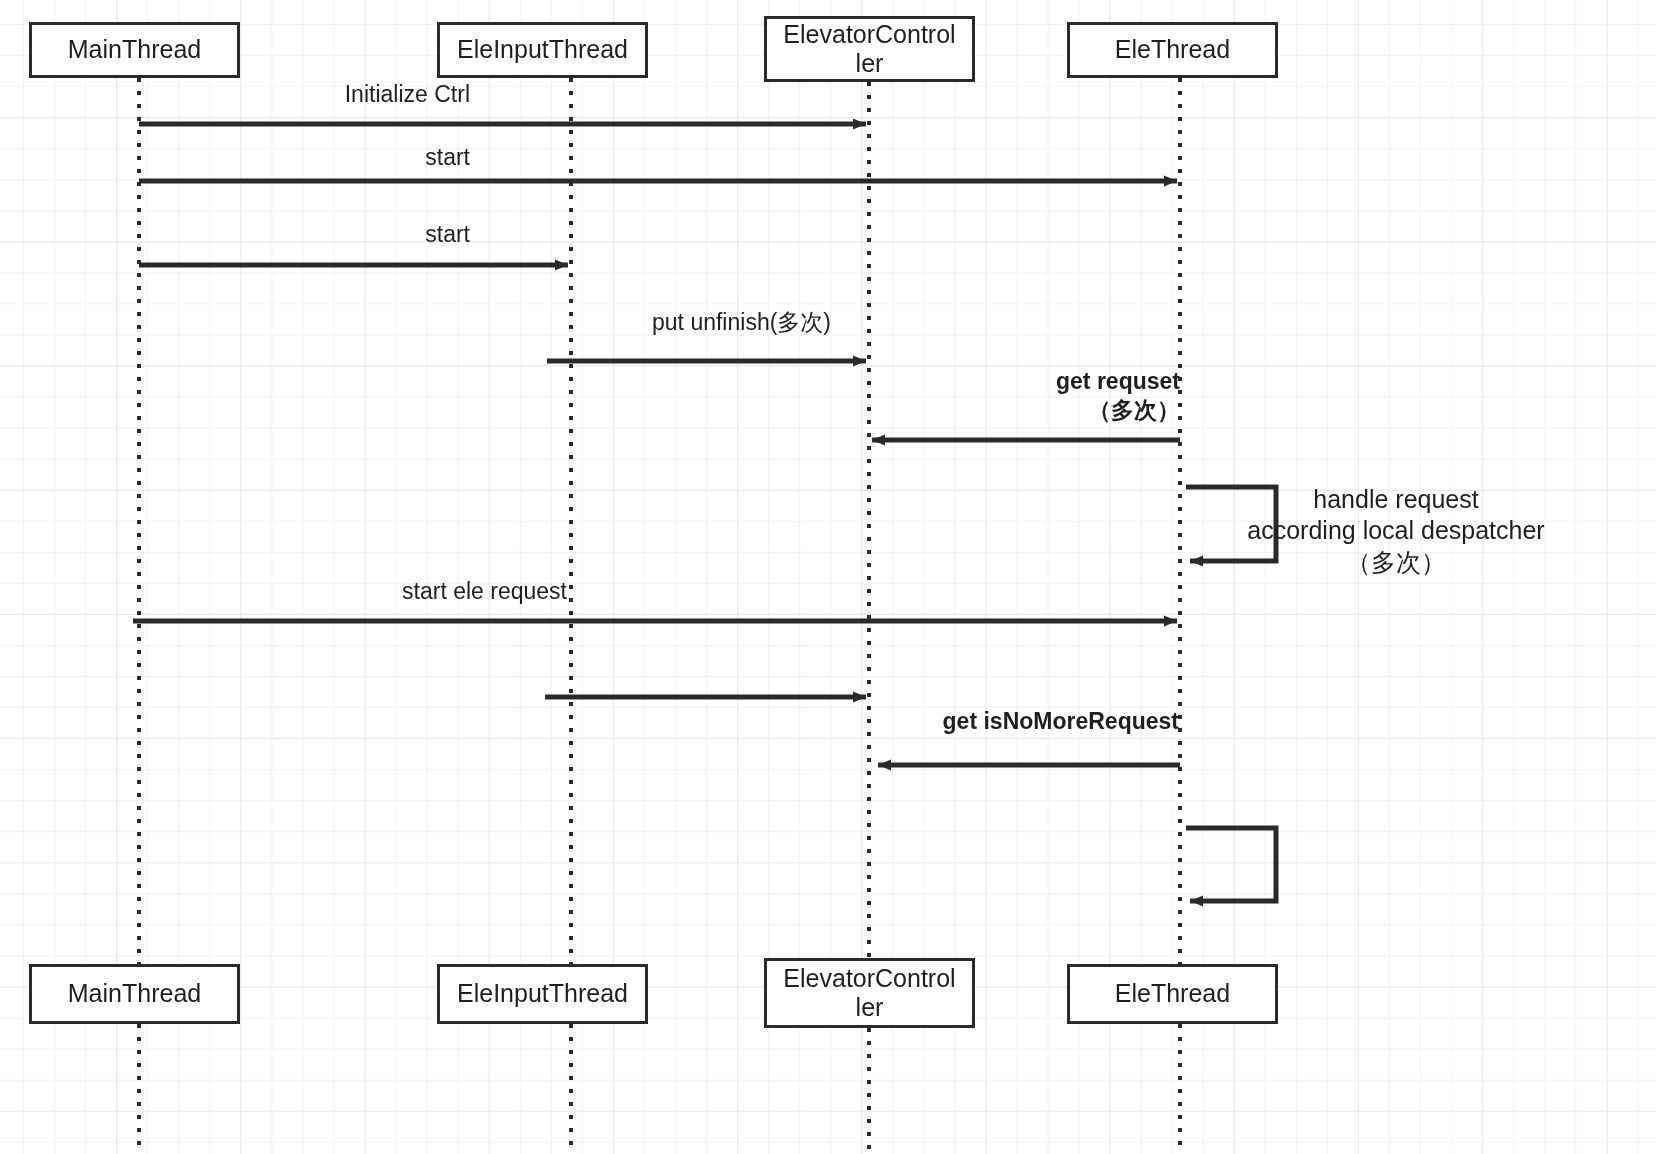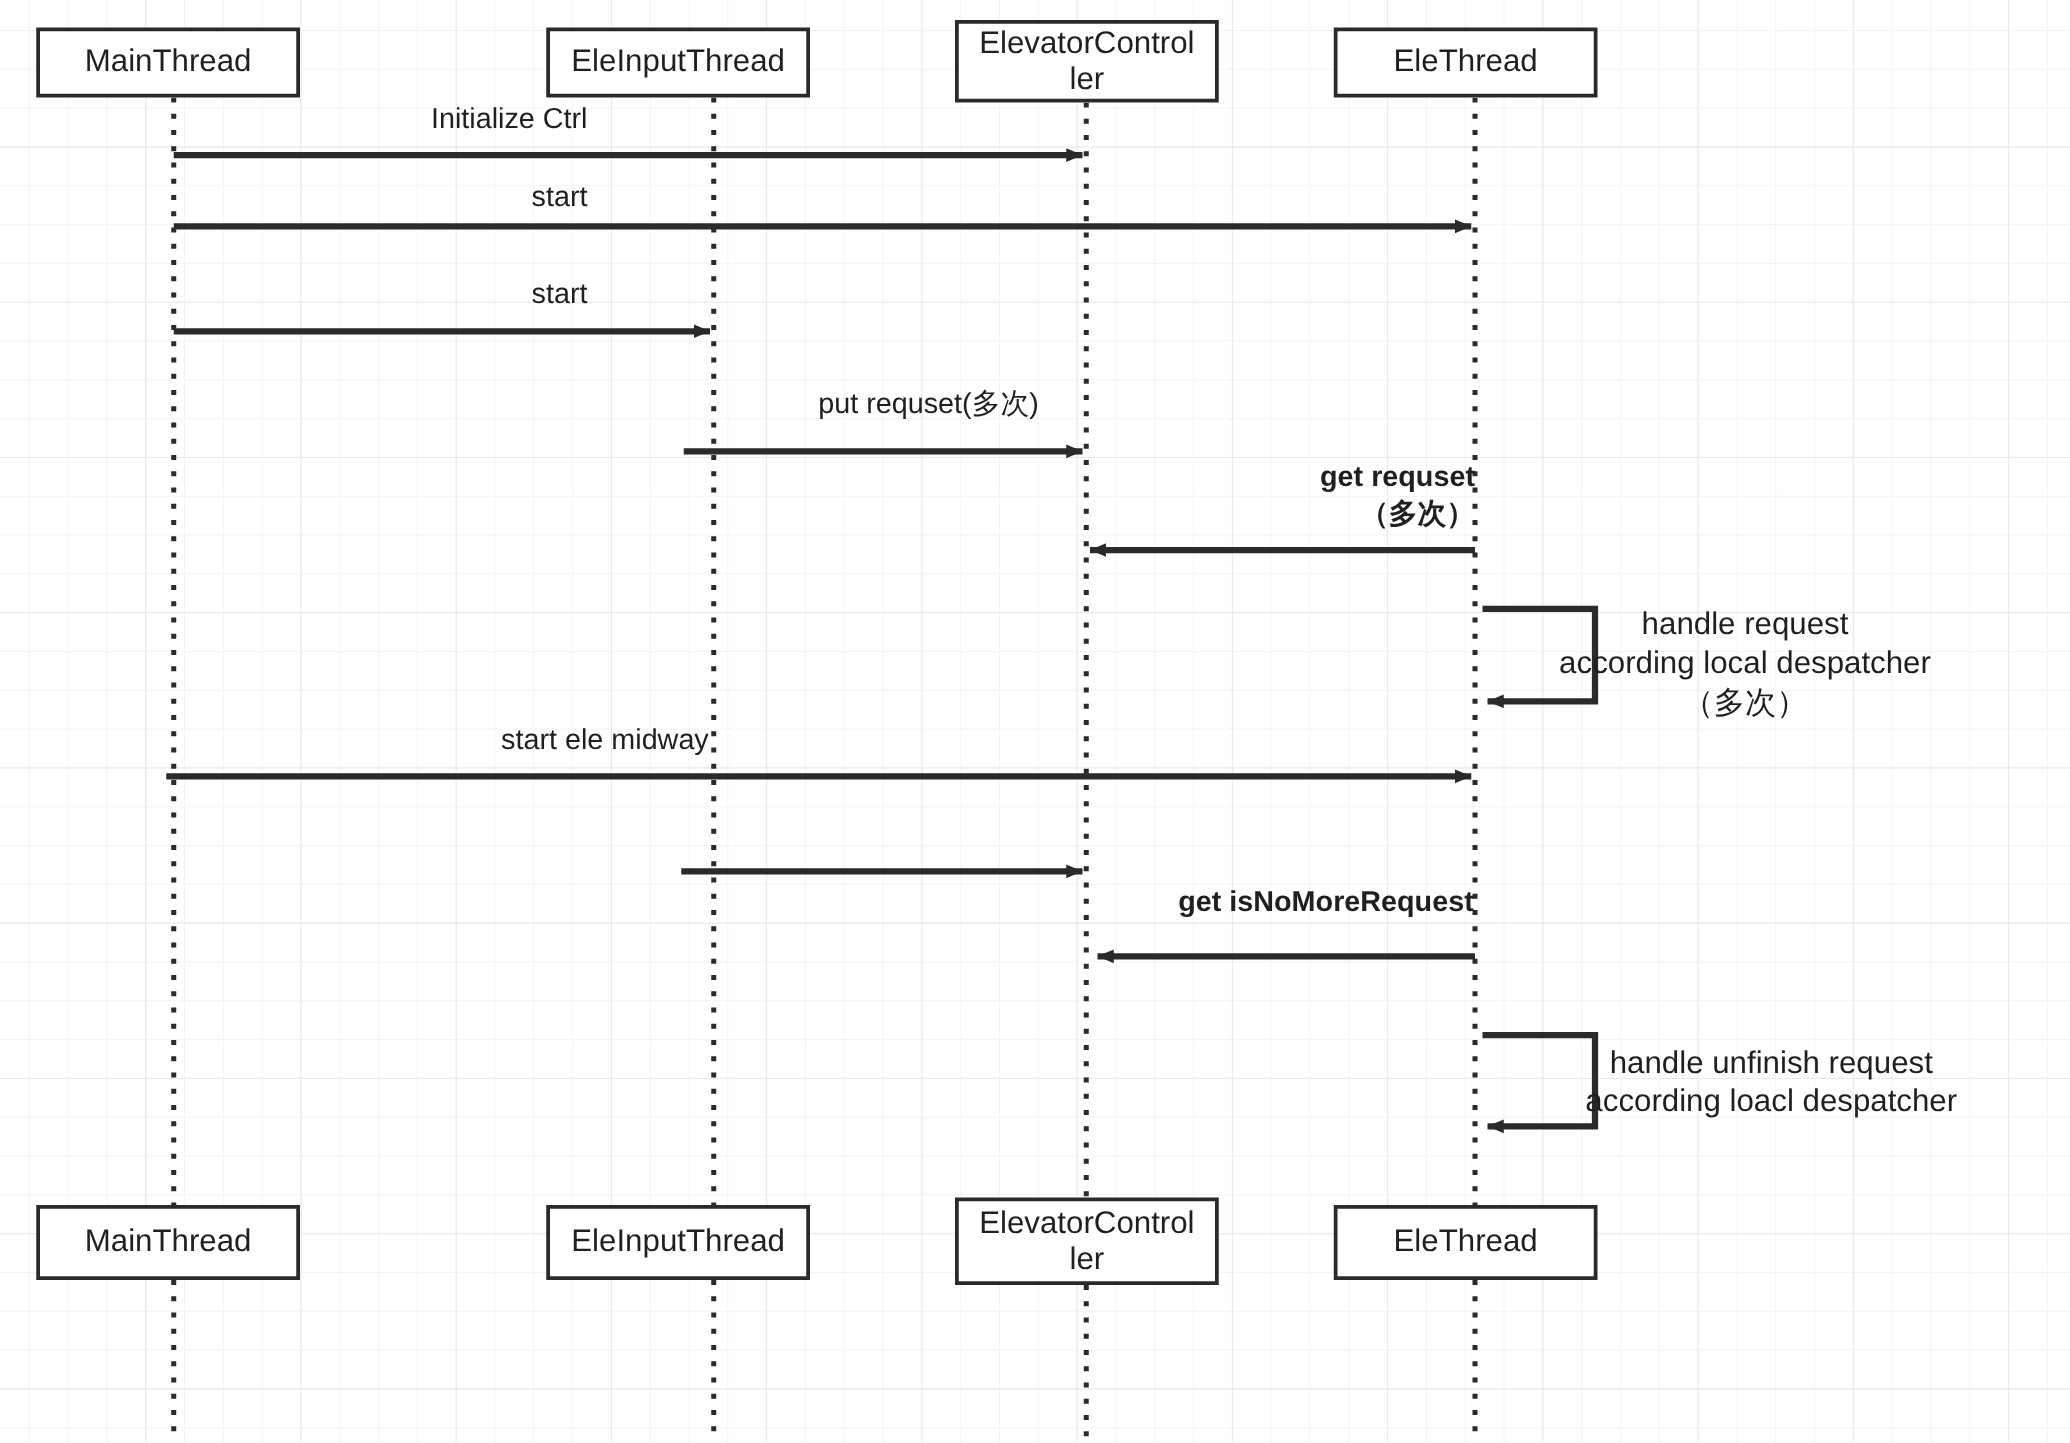--- a/index.html
+++ b/index.html
@@ -142,30 +142,28 @@
   <div class="actor-box" style="left:1067px; top:964px; width:211px; height:60px;">
     <span>EleThread</span>
   </div>
 
   <div class="lbl msg-label" style="left:170px; top:80px; width:300px;">Initialize Ctrl</div>
 
   <div class="lbl msg-label" style="left:170px; top:143px; width:300px;">start</div>
 
   <div class="lbl msg-label" style="left:170px; top:220px; width:300px;">start</div>
 
-  <div class="lbl msg-label" style="left:531px; top:308px; width:300px;">put requset(多次)</div>
+  <div class="lbl msg-label" style="left:531px; top:308px; width:300px;">put unfinish(多次)</div>
 
   <div class="lbl msg-label" style="left:880px; top:367px; width:300px; white-space:pre-line;font-weight:bold;">get requset
 （多次）</div>
 
-  <div class="lbl msg-label" style="left:267px; top:577px; width:300px;">start ele midway</div>
+  <div class="lbl msg-label" style="left:267px; top:577px; width:300px;">start ele request</div>
 
 
   <div class="lbl msg-label" style="left:879px; top:707px; width:300px;font-weight:bold;">get isNoMoreRequest</div>
 
   <div class="lbl note-label" style="left:1246px; top:484px; width:300px; white-space:pre-line; text-align:center;">handle request
 according local despatcher
 （多次）</div>
 
-  <div class="lbl note-label" style="left:1267px; top:835px; width:300px; white-space:pre-line; text-align:center;">handle  unfinish request
-according loacl despatcher</div>
 
 </div>
 
 </body></html>

